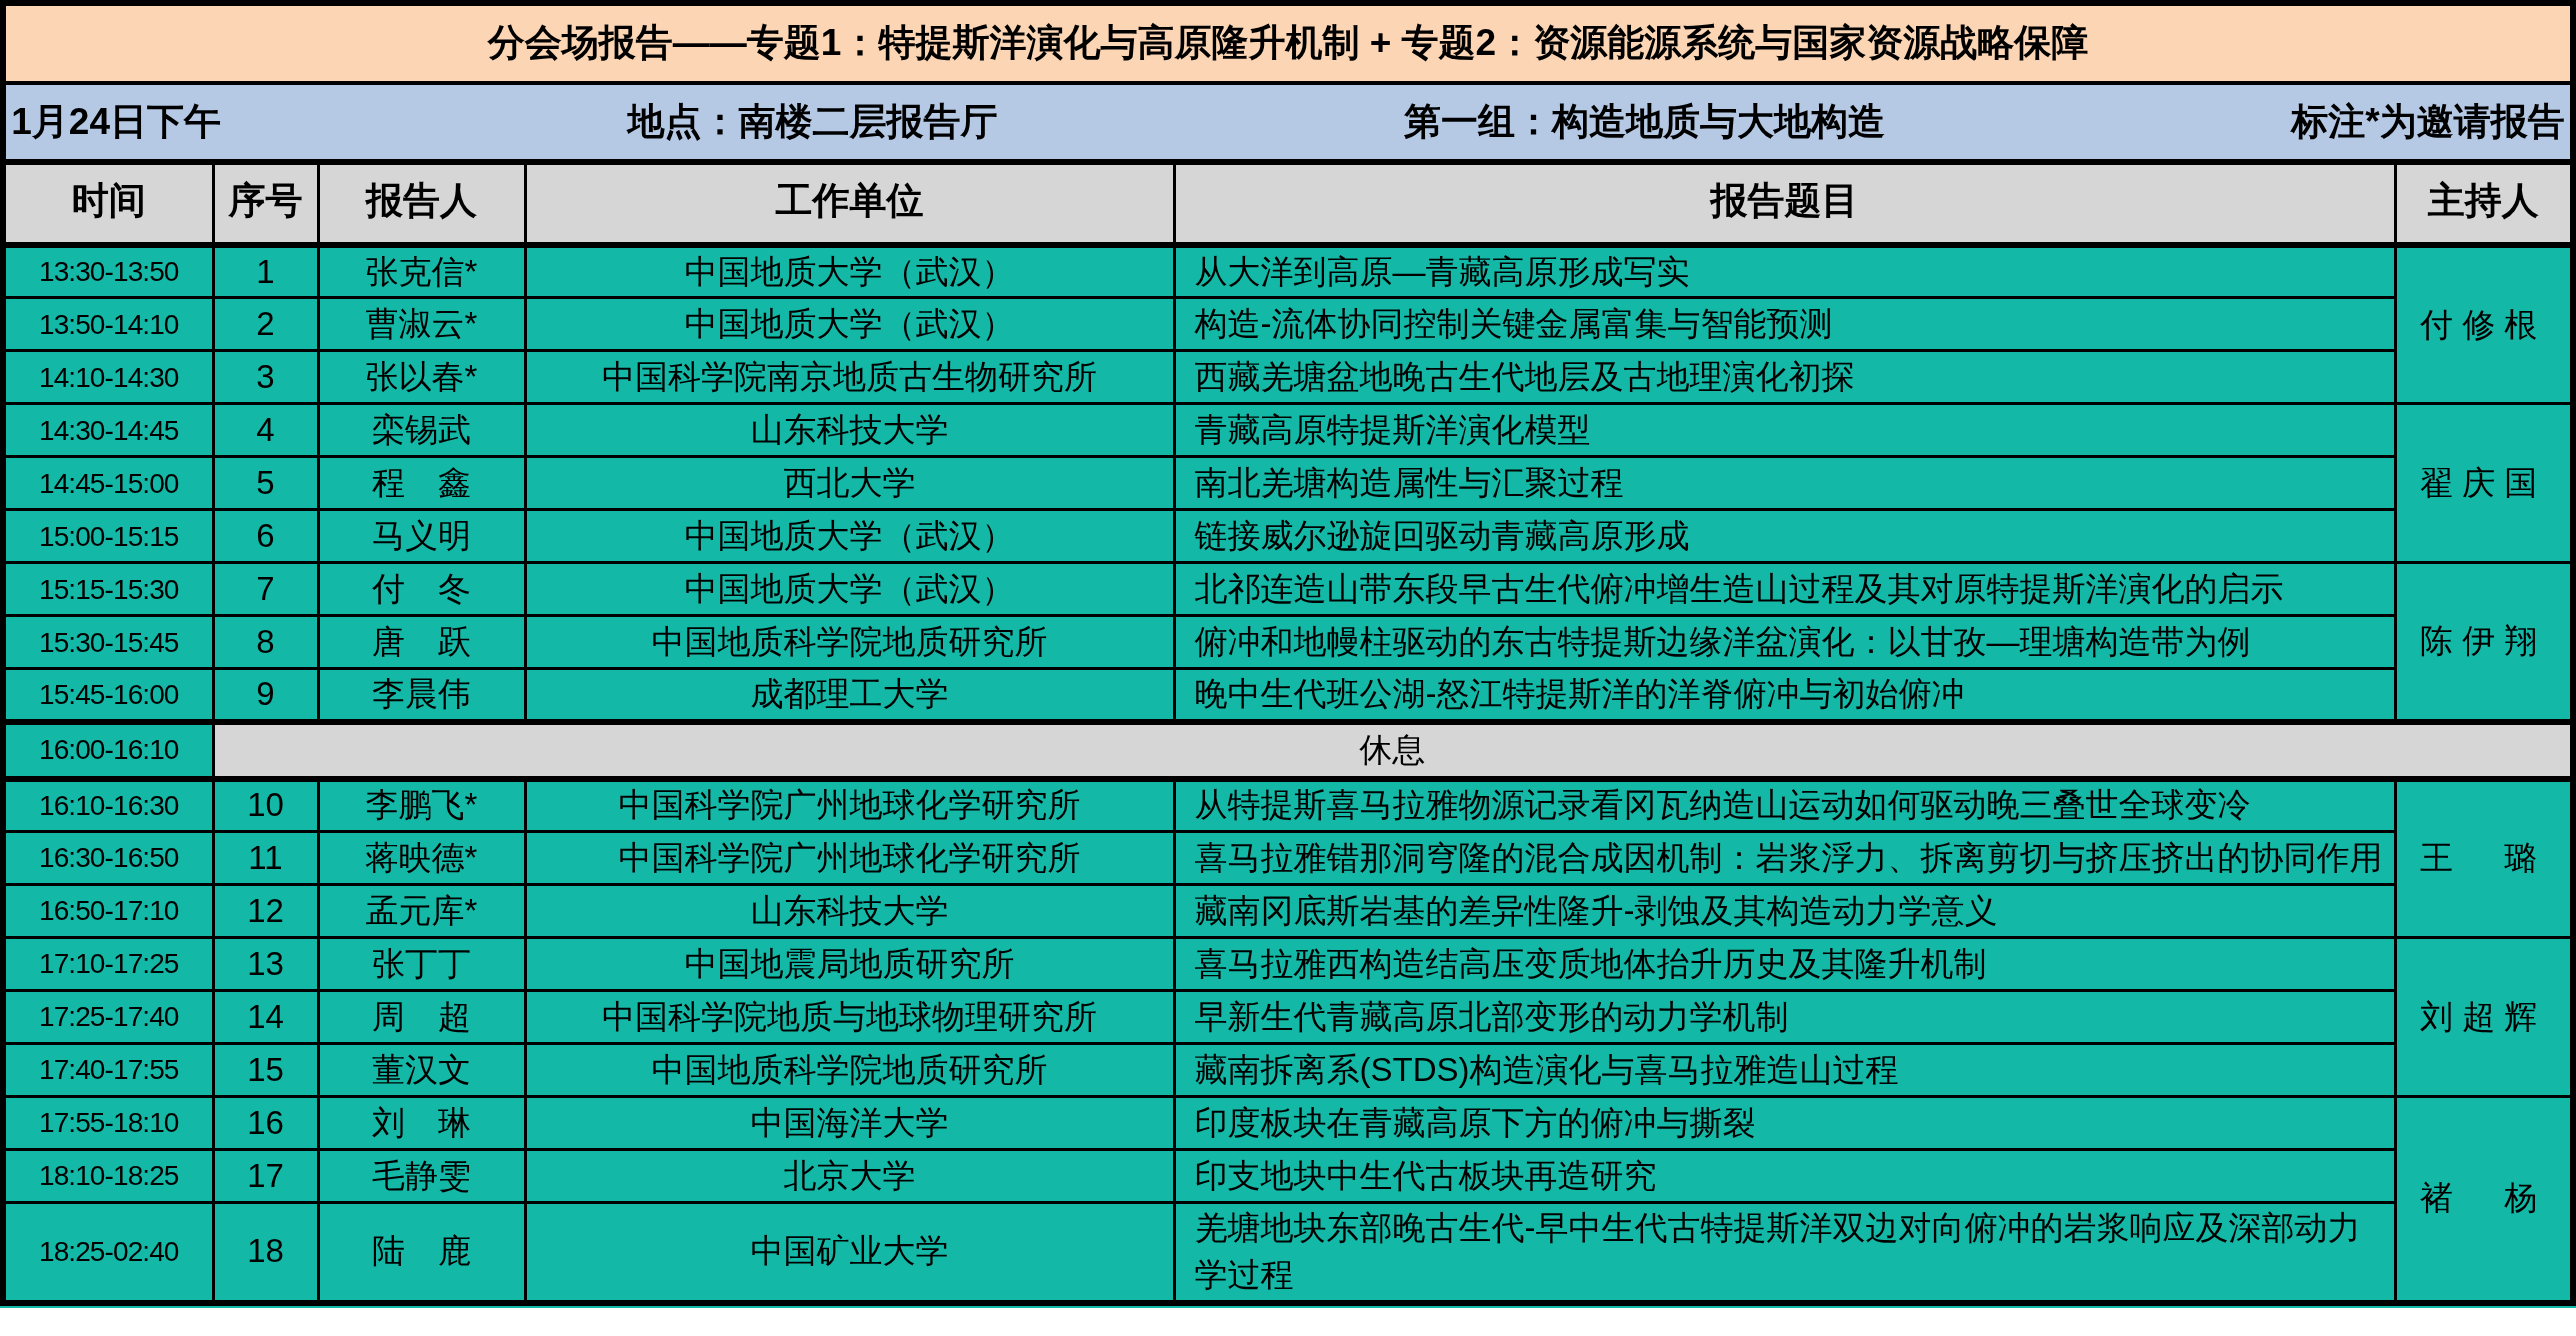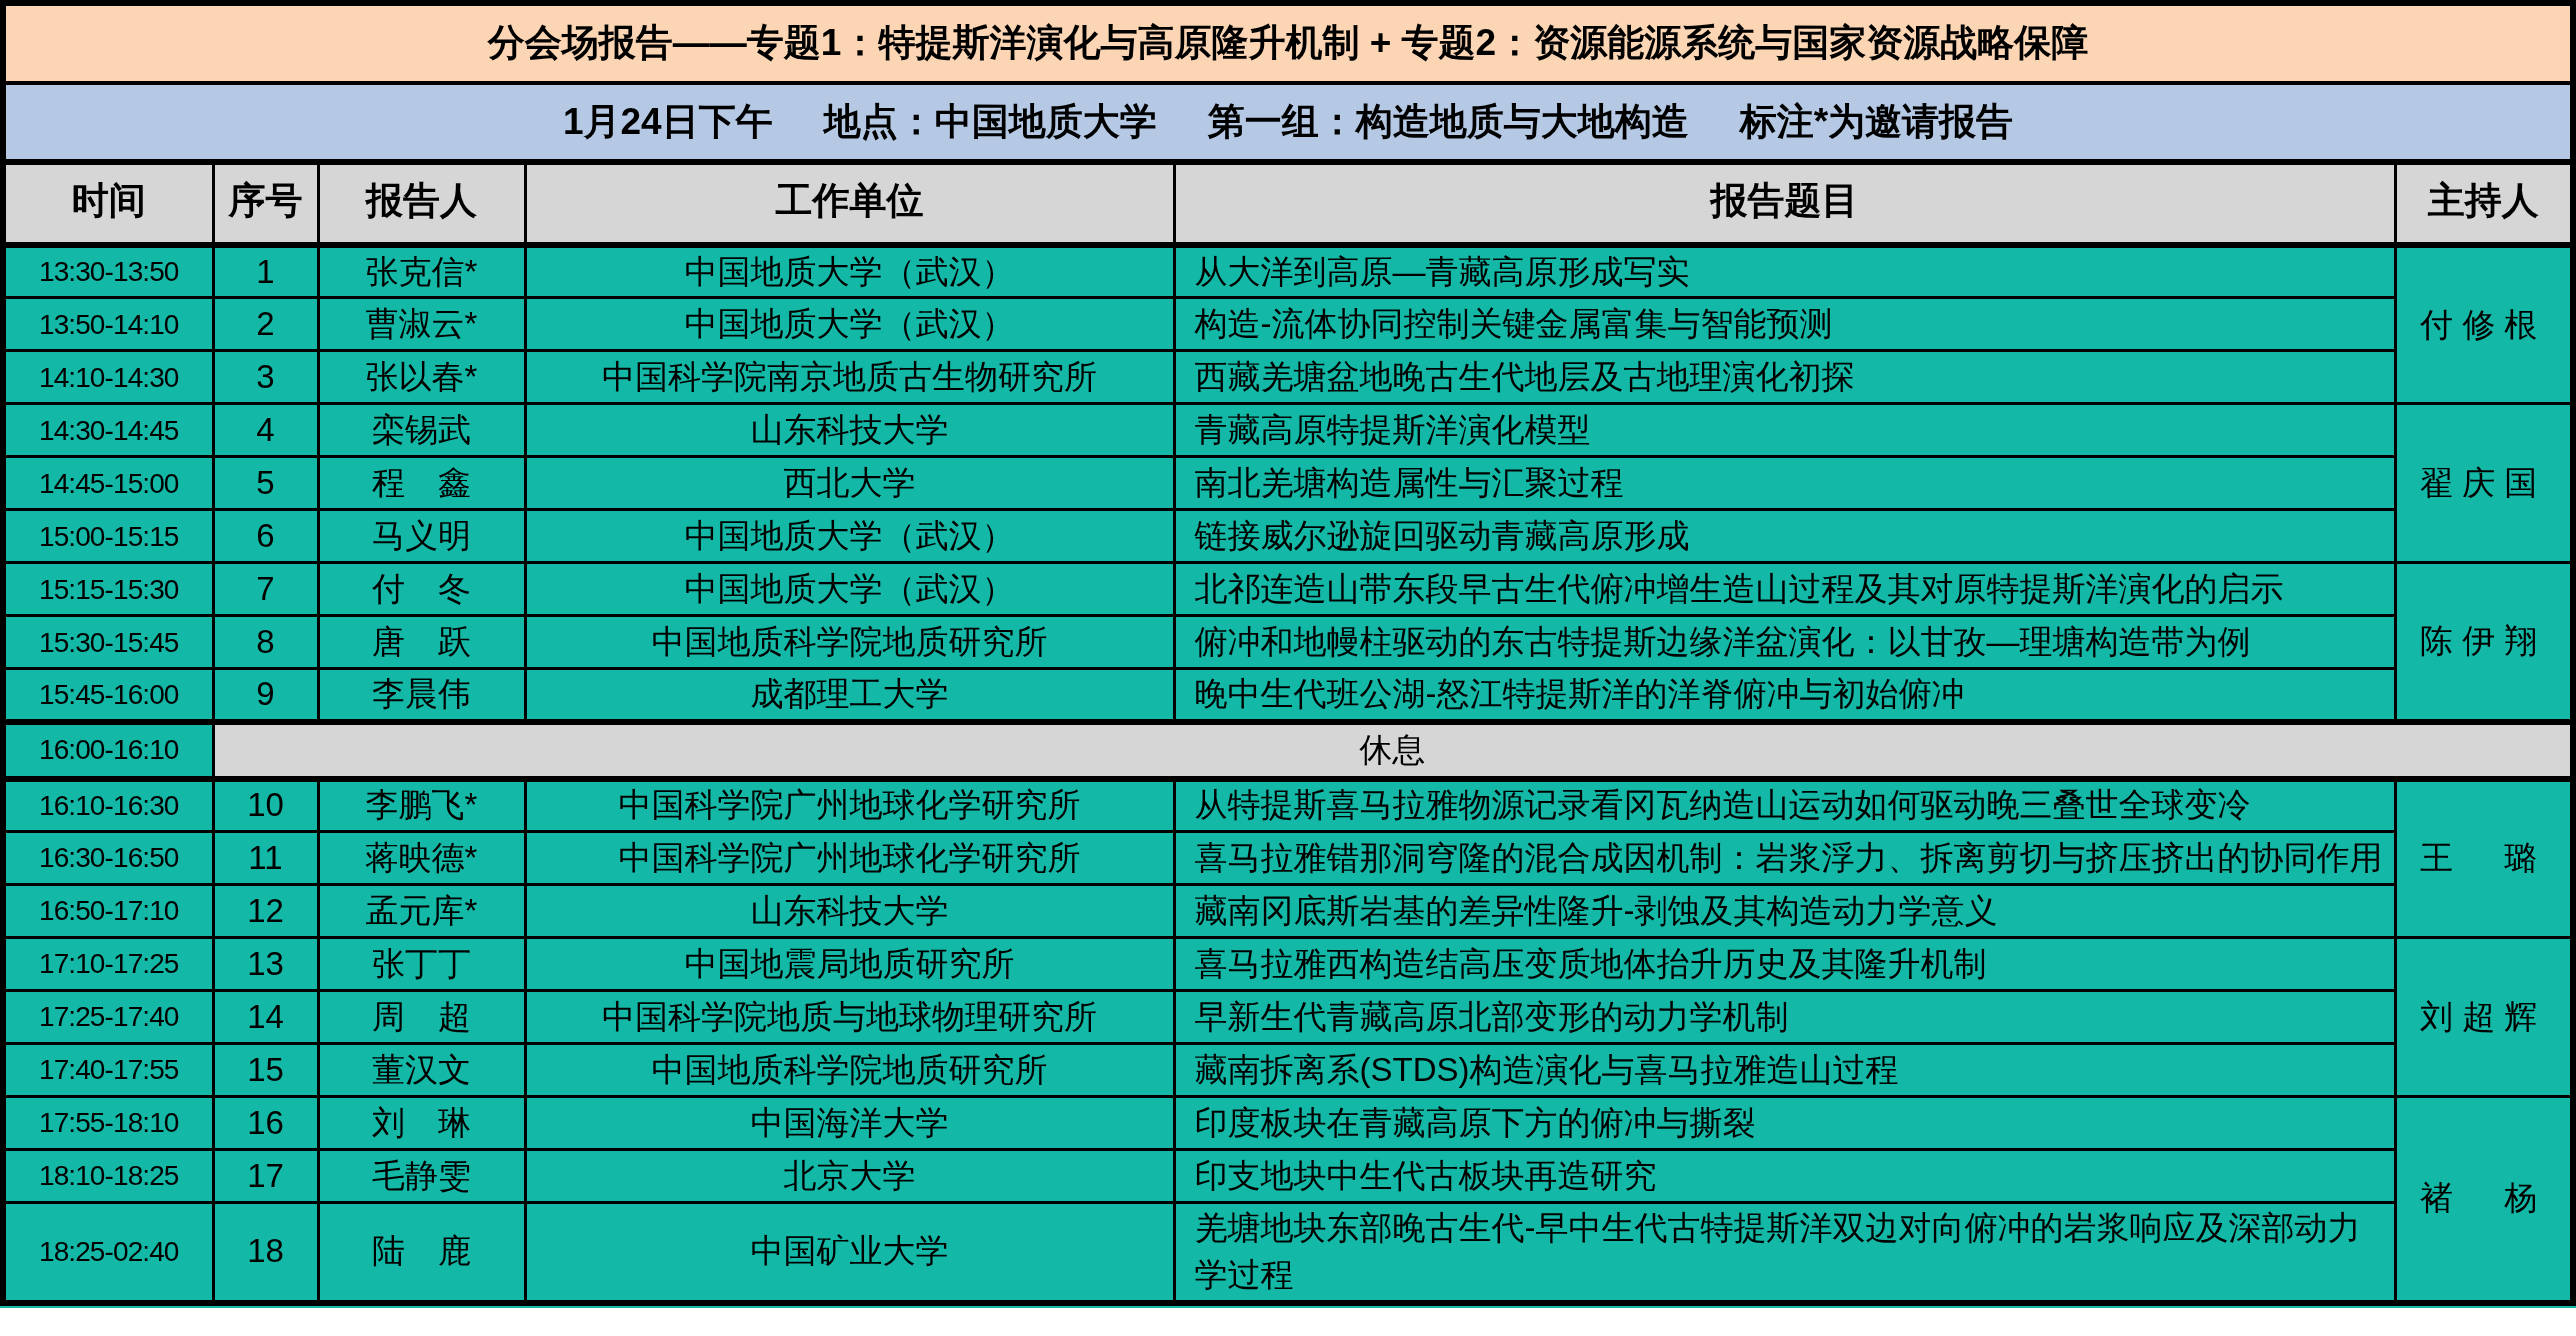--- a/index.html
+++ b/index.html
@@ -50,21 +50,21 @@
   }
   tr.band-info td {
     background: #b5c9e4;
     height: 71px;
     font-size: 37px;
     font-weight: bold;
     border-bottom-width: 6.2px;
   }
   .info-line {
     display: flex;
-    justify-content: center;
+    justify-content: space-between;
     align-items: center;
     gap: 51px;
     white-space: nowrap;
   }
   tr.head-row th {
     background: #d6d6d6;
     height: 73px;
     font-size: 37px;
     font-weight: bold;
     border-bottom-width: 6.2px;
@@ -101,21 +101,21 @@
 
     <tbody>
         <tr class="band-title">
       <td colspan="6">分会场报告——专题1：特提斯洋演化与高原隆升机制 + 专题2：资源能源系统与国家资源战略保障</td>
     </tr>
 
     <tr class="band-info">
       <td colspan="6">
         <div class="info-line">
           <span>1月24日下午</span>
-          <span>地点：中国地质大学</span>
+          <span>地点：南楼二层报告厅</span>
           <span>第一组：构造地质与大地构造</span>
           <span>标注*为邀请报告</span>
         </div>
       </td>
     </tr>
 
     <tr class="head-row">
       <th>时间</th>
       <th>序号</th>
       <th>报告人</th>

